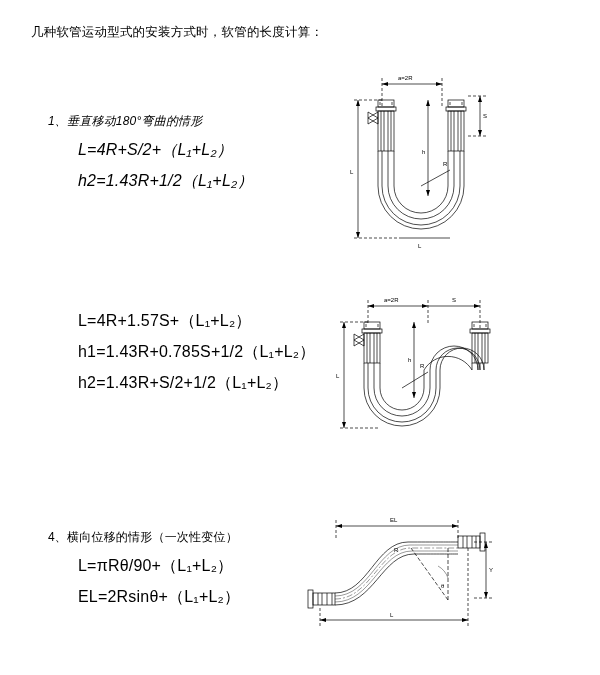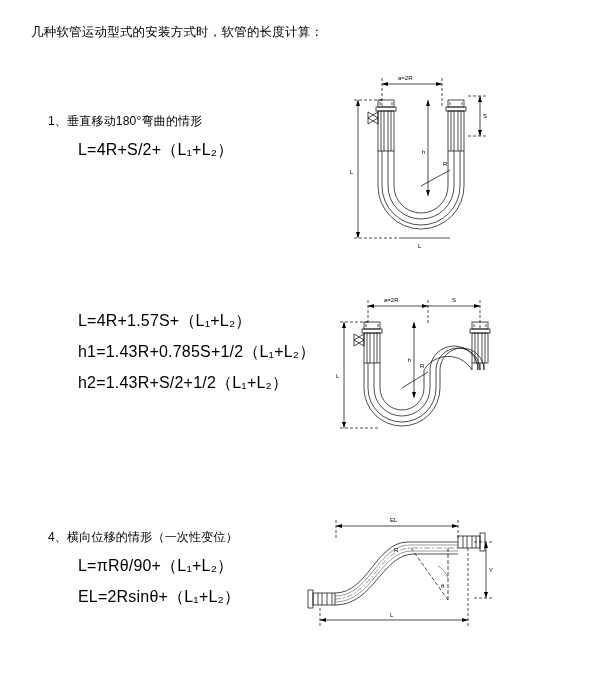--- a/index.html
+++ b/index.html
@@ -43,37 +43,38 @@
     padding-left: 30px;
     letter-spacing: 0.2px;
   }
   .dwg {
     position: absolute;
   }
   .dwg svg {
     display: block;
   }
   
-  #sec1 { left: 48px; top: 113px; }
+  #sec1 { left: 48px; top: 113px; font-style: italic; }
   #sec2 { left: 48px; top: 301px; }
   #sec3 { left: 48px; top: 529px; }
   #dwg1 { left: 310px; top: 66px; }
   #dwg2 { left: 310px; top: 288px; }
   #dwg3 { left: 298px; top: 508px; }
 </style>
 </head>
 <body>
 
 <div class="page">
 
   <div class="doc-title">几种软管运动型式的安装方式时，软管的长度计算：</div>
 
   <div class="section" id="sec1">
     <div class="sec-heading">1、垂直移动180°弯曲的情形</div>
     <div class="formula">L=4R+S/2+（L₁+L₂）</div>
+    <div class="formula">h2=1.43R+1/2（L₁+L₂）</div>
   </div>
 
   <div class="dwg" id="dwg1">
     <svg width="215" height="200" viewBox="0 0 215 200">
       <g stroke="#000" fill="none" stroke-width="0.7">
 
         <line x1="72" y1="18" x2="132" y2="18"></line>
         <path d="M72 18 l6 -2 v4 z" fill="#000" stroke="none"></path>
         <path d="M132 18 l-6 -2 v4 z" fill="#000" stroke="none"></path>
         <line x1="72" y1="12" x2="72" y2="40" stroke-dasharray="3,2"></line>

